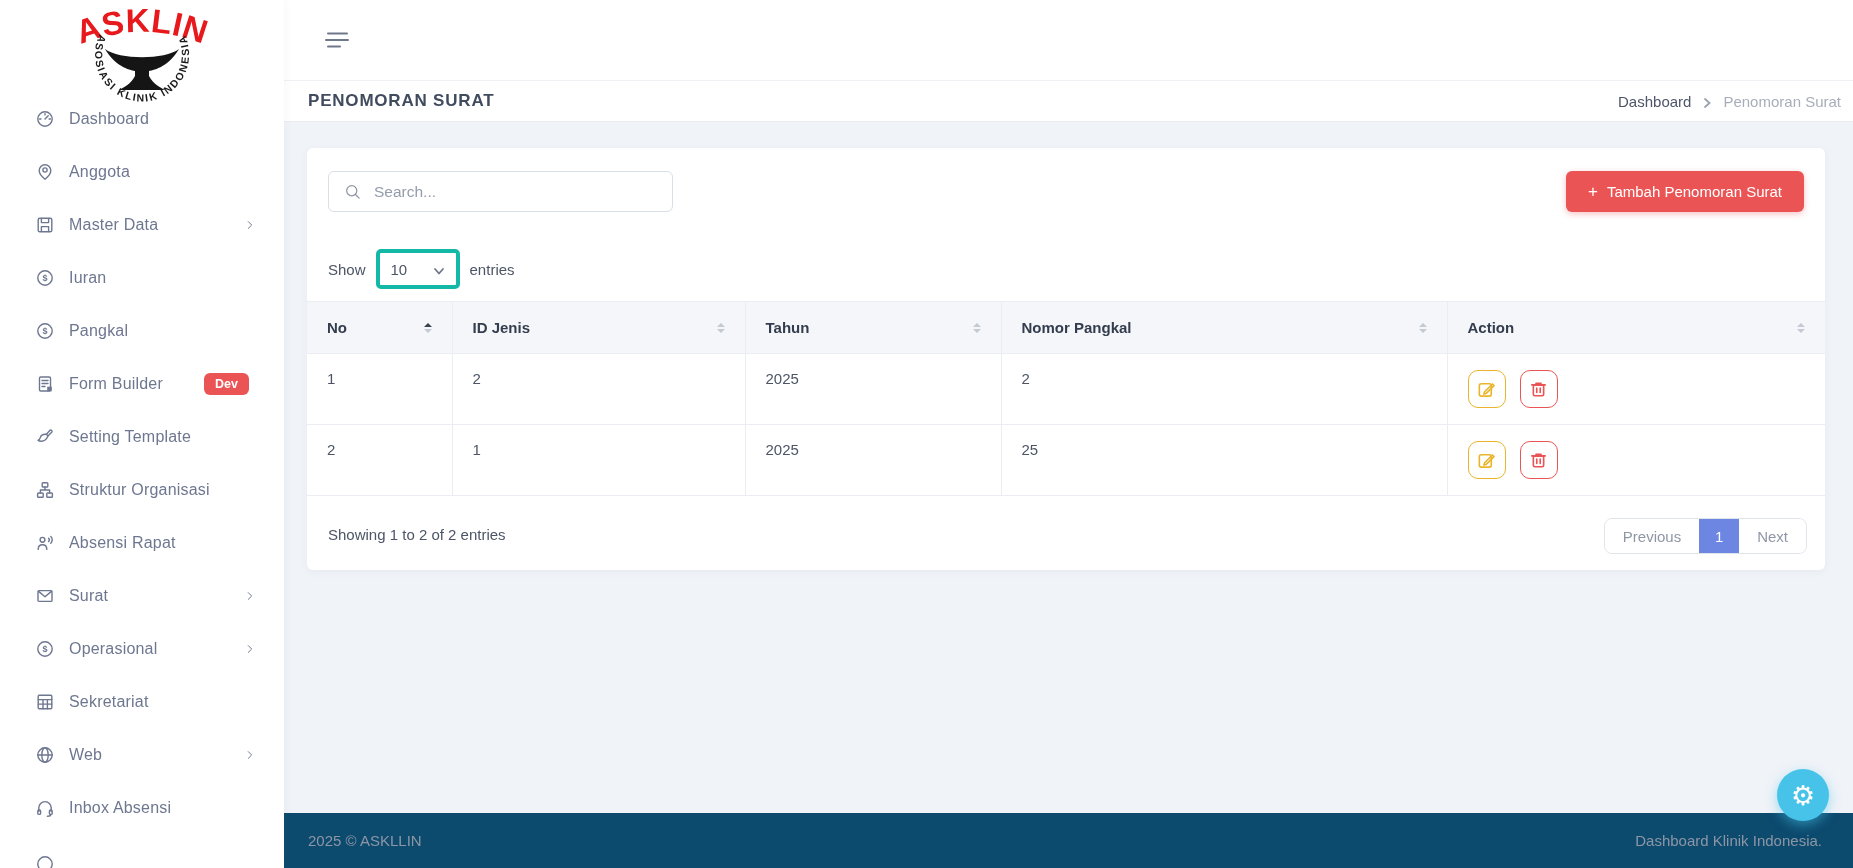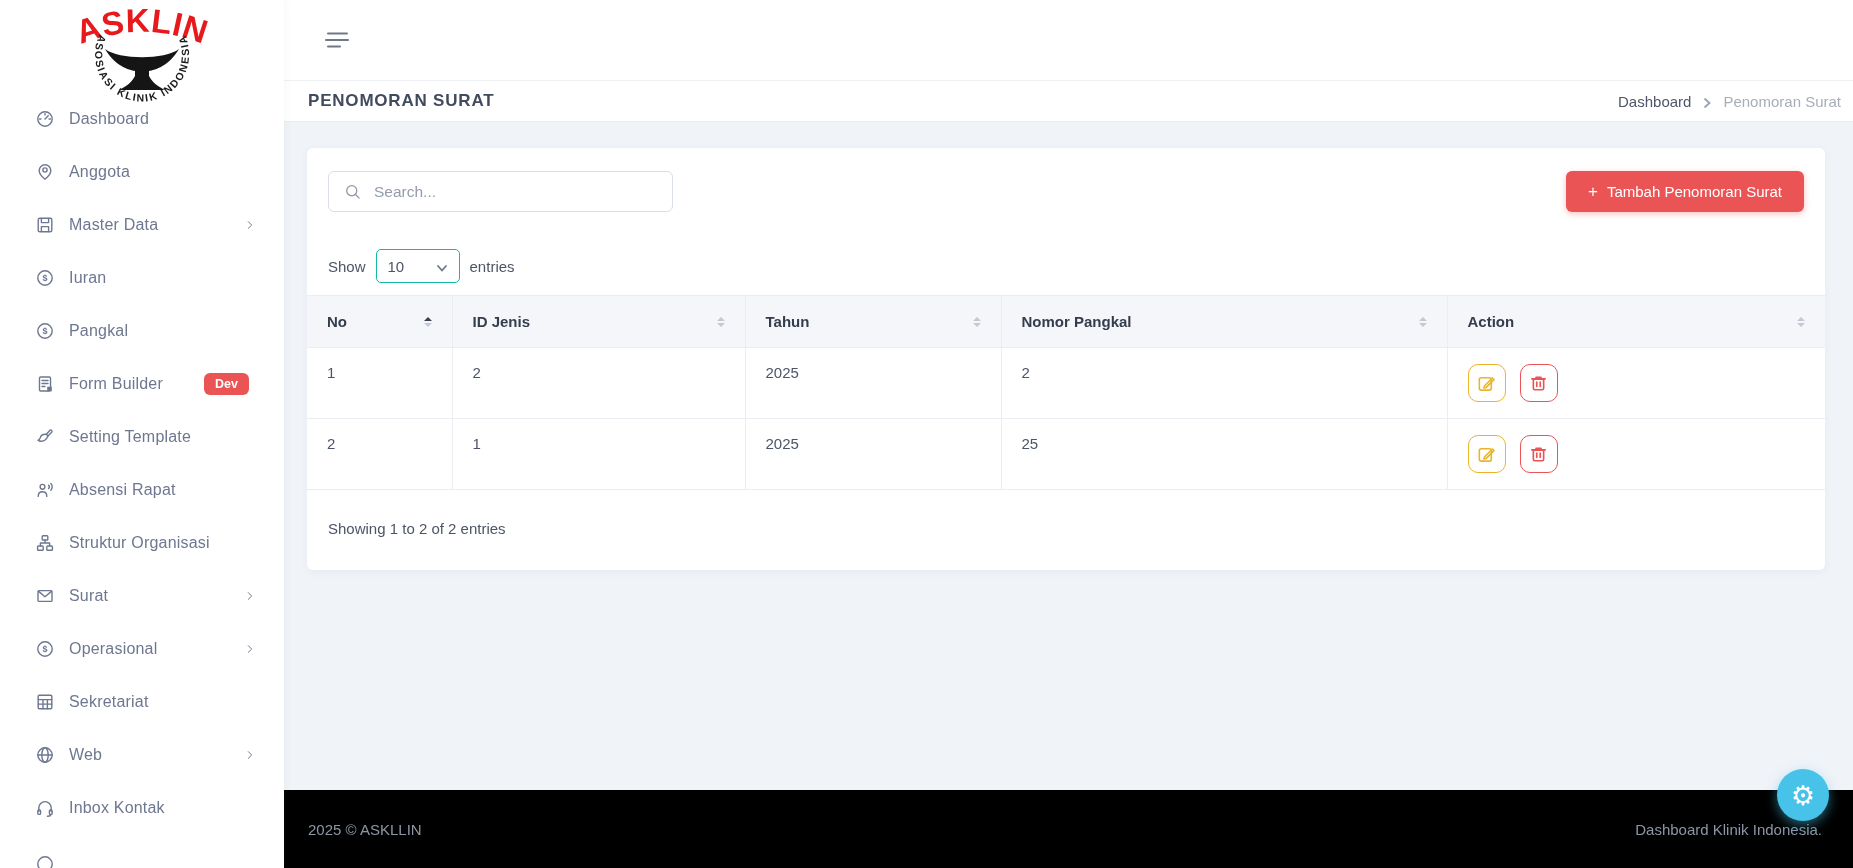--- a/index.html
+++ b/index.html
@@ -61,21 +61,21 @@
   .search-box input { border:none; outline:none; flex:1; font-size:15.5px; color:#4c5566;
                       font-family:"Liberation Sans", sans-serif; background:transparent; }
   .search-box input::placeholder { color:#949cab; }
   .add-btn { height:41px; padding:0 22px; background:var(--red); border:none; border-radius:6px;
              color:#fff; font-size:15px; font-family:"Liberation Sans", sans-serif; cursor:pointer;
              display:flex; align-items:center; gap:9px; box-shadow:0 2px 6px rgba(234,84,85,.35); }
   .add-btn .plus { font-size:17px; line-height:1; }
 
   .length-row { padding:37px 21px 12px; display:flex; align-items:center; gap:10px;
                 font-size:15px; color:#4c5566; }
-  .select-box { width:84px; height:31px; border:1px solid #14b8a6; border-radius:5px; background:#fff;
+  .select-box { width:84px; height:31px; border:4px solid #14b8a6; border-radius:5px; background:#fff;
                 display:flex; align-items:center; justify-content:space-between; padding:16px 11px; cursor:pointer; }
   .select-box .chev-dn { width:12px; height:12px; color:#6f7889; }
   .select-box .chev-dn svg { width:100%; height:100%; fill:none; stroke:currentColor; stroke-width:1.8; stroke-linecap:round; }
 
   table { width:100%; border-collapse:collapse; table-layout:fixed; }
   thead th { background:#f4f6f9; border-top:1px solid #ebedf2; border-bottom:1px solid #ebedf2;
              border-right:1px solid #ebedf2; padding:0 20px; height:52px; text-align:center;
              font-size:15px; color:#343d4e; cursor:pointer; }
   thead th:last-child { border-right:none; }
   .th-inner { display:flex; align-items:center; width:100%; }
@@ -99,21 +99,21 @@
   .info-row { display:flex; justify-content:space-between; align-items:flex-start; padding:22px 18px 0 21px; }
   .info-text { font-size:15px; color:#4c5566; padding-top:8px; }
   .pagination { display:flex; align-items:stretch; height:36px; border:1px solid #dfe3ea;
                 border-radius:8px; overflow:hidden; background:#fff; }
   .page-btn { display:flex; align-items:center; justify-content:center; padding:0 18px;
               font-size:15px; color:#8f97a6; background:#fff; border:none; cursor:pointer;
               font-family:"Liberation Sans", sans-serif; }
   .page-btn.active { background:var(--blue); color:#fff; width:40px; padding:0; }
 
   
-  .footerbar { height:78px; background:#000000; display:flex; align-items:center;
+  .footerbar { height:55px; background:#0c4a6e; display:flex; align-items:center;
                justify-content:space-between; padding:0 31px 0 24px; font-size:15px; color:#8d96a5; }
 
   
   .fab { position:absolute; right:24px; bottom:47px; width:52px; height:52px; border-radius:50%;
          background:var(--cyan); border:none; cursor:pointer; display:flex; align-items:center;
          justify-content:center; box-shadow:0 4px 12px rgba(71,195,233,.5); z-index:8; }
   .fab .gear { font-family:"DejaVu Sans", sans-serif; font-size:27px; color:#fff; line-height:1; }
 </style>
 </head>
 <body>
@@ -205,41 +205,41 @@
             <svg viewBox="0 0 20 20">
               <path d="M11.2 7.5l3.6-4a1.3 1.3 0 0 1 1.9 1.8l-3.8 3.8"></path>
               <path d="M10.8 7.2c1 .3 1.8 1.1 2 2.1-1.2 3-3.4 5-6.6 5-1.3 0-2.6-.4-3.2-1 1.6-.7 2.1-1.7 2.4-2.9.4-1.7 2-3.3 5.4-3.2z"></path>
             </svg>
           </span>
           <span class="mi-label">Setting Template</span>
         </div>
         <div class="menu-item">
           <span class="icon">
             <svg viewBox="0 0 20 20">
-              <circle cx="7.5" cy="6.8" r="2.4"></circle>
-              <path d="M3.2 16.4c0-3.1 1.9-4.7 4.3-4.7s4.3 1.6 4.3 4.7"></path>
-              <path d="M13.6 5.2c.9.9.9 2.4 0 3.3M15.8 3.4c1.9 1.9 1.9 5 0 6.9"></path>
-            </svg>
-          </span>
-          <span class="mi-label">Absensi Rapat</span>
-        </div>
-        <div class="menu-item">
-          <span class="icon">
-            <svg viewBox="0 0 20 20">
               <rect x="7.2" y="2.8" width="5.6" height="4.2" rx=".8"></rect>
               <rect x="2.6" y="13" width="5.6" height="4.2" rx=".8"></rect>
               <rect x="11.8" y="13" width="5.6" height="4.2" rx=".8"></rect>
               <path d="M10 7v3M5.4 13v-3h9.2v3"></path>
             </svg>
           </span>
           <span class="mi-label">Struktur Organisasi</span>
         </div>
         <div class="menu-item">
           <span class="icon">
             <svg viewBox="0 0 20 20">
+              <circle cx="7.5" cy="6.8" r="2.4"></circle>
+              <path d="M3.2 16.4c0-3.1 1.9-4.7 4.3-4.7s4.3 1.6 4.3 4.7"></path>
+              <path d="M13.6 5.2c.9.9.9 2.4 0 3.3M15.8 3.4c1.9 1.9 1.9 5 0 6.9"></path>
+            </svg>
+          </span>
+          <span class="mi-label">Absensi Rapat</span>
+        </div>
+        <div class="menu-item">
+          <span class="icon">
+            <svg viewBox="0 0 20 20">
               <rect x="3" y="4.6" width="14" height="10.8" rx="1"></rect>
               <path d="M3.6 5.4L10 10.8l6.4-5.4"></path>
             </svg>
           </span>
           <span class="mi-label">Surat</span>
           <span class="chev">
             <svg viewBox="0 0 20 20">
               <path d="M7.6 5.2l4.8 4.8-4.8 4.8"></path>
             </svg>
           </span>
@@ -284,21 +284,21 @@
         </div>
         <div class="menu-item">
           <span class="icon">
             <svg viewBox="0 0 20 20">
               <path d="M3.8 13.4V9.8a6.2 6.2 0 0 1 12.4 0v3.6"></path>
               <rect x="2.8" y="12" width="2.8" height="4.4" rx="1.2"></rect>
               <rect x="14.4" y="12" width="2.8" height="4.4" rx="1.2"></rect>
               <path d="M15.8 16.4c0 1.2-1.8 1.8-3.4 1.8"></path>
             </svg>
           </span>
-          <span class="mi-label">Inbox Kontak</span>
+          <span class="mi-label">Inbox Absensi</span>
         </div>
         <div class="menu-item">
           <span class="icon">
             <svg viewBox="0 0 20 20">
               <circle cx="10" cy="13" r="7.2"></circle>
             </svg>
           </span>
           <span class="mi-label"></span>
         </div>
       </nav>
@@ -463,20 +463,25 @@
                       </svg>
                     </button>
                   </span>
                 </td>
               </tr>
             </tbody>
         </table>
 
         <div class="info-row">
           <div class="info-text">Showing 1 to 2 of 2 entries</div>
+          <div class="pagination">
+            <button class="page-btn">Previous</button>
+            <button class="page-btn active">1</button>
+            <button class="page-btn">Next</button>
+          </div>
         </div>
 
       </div>
     </div>
 
     <footer class="footerbar">
       <span>2025 © ASKLLIN</span>
       <span>Dashboard Klinik Indonesia.</span>
     </footer>
 

